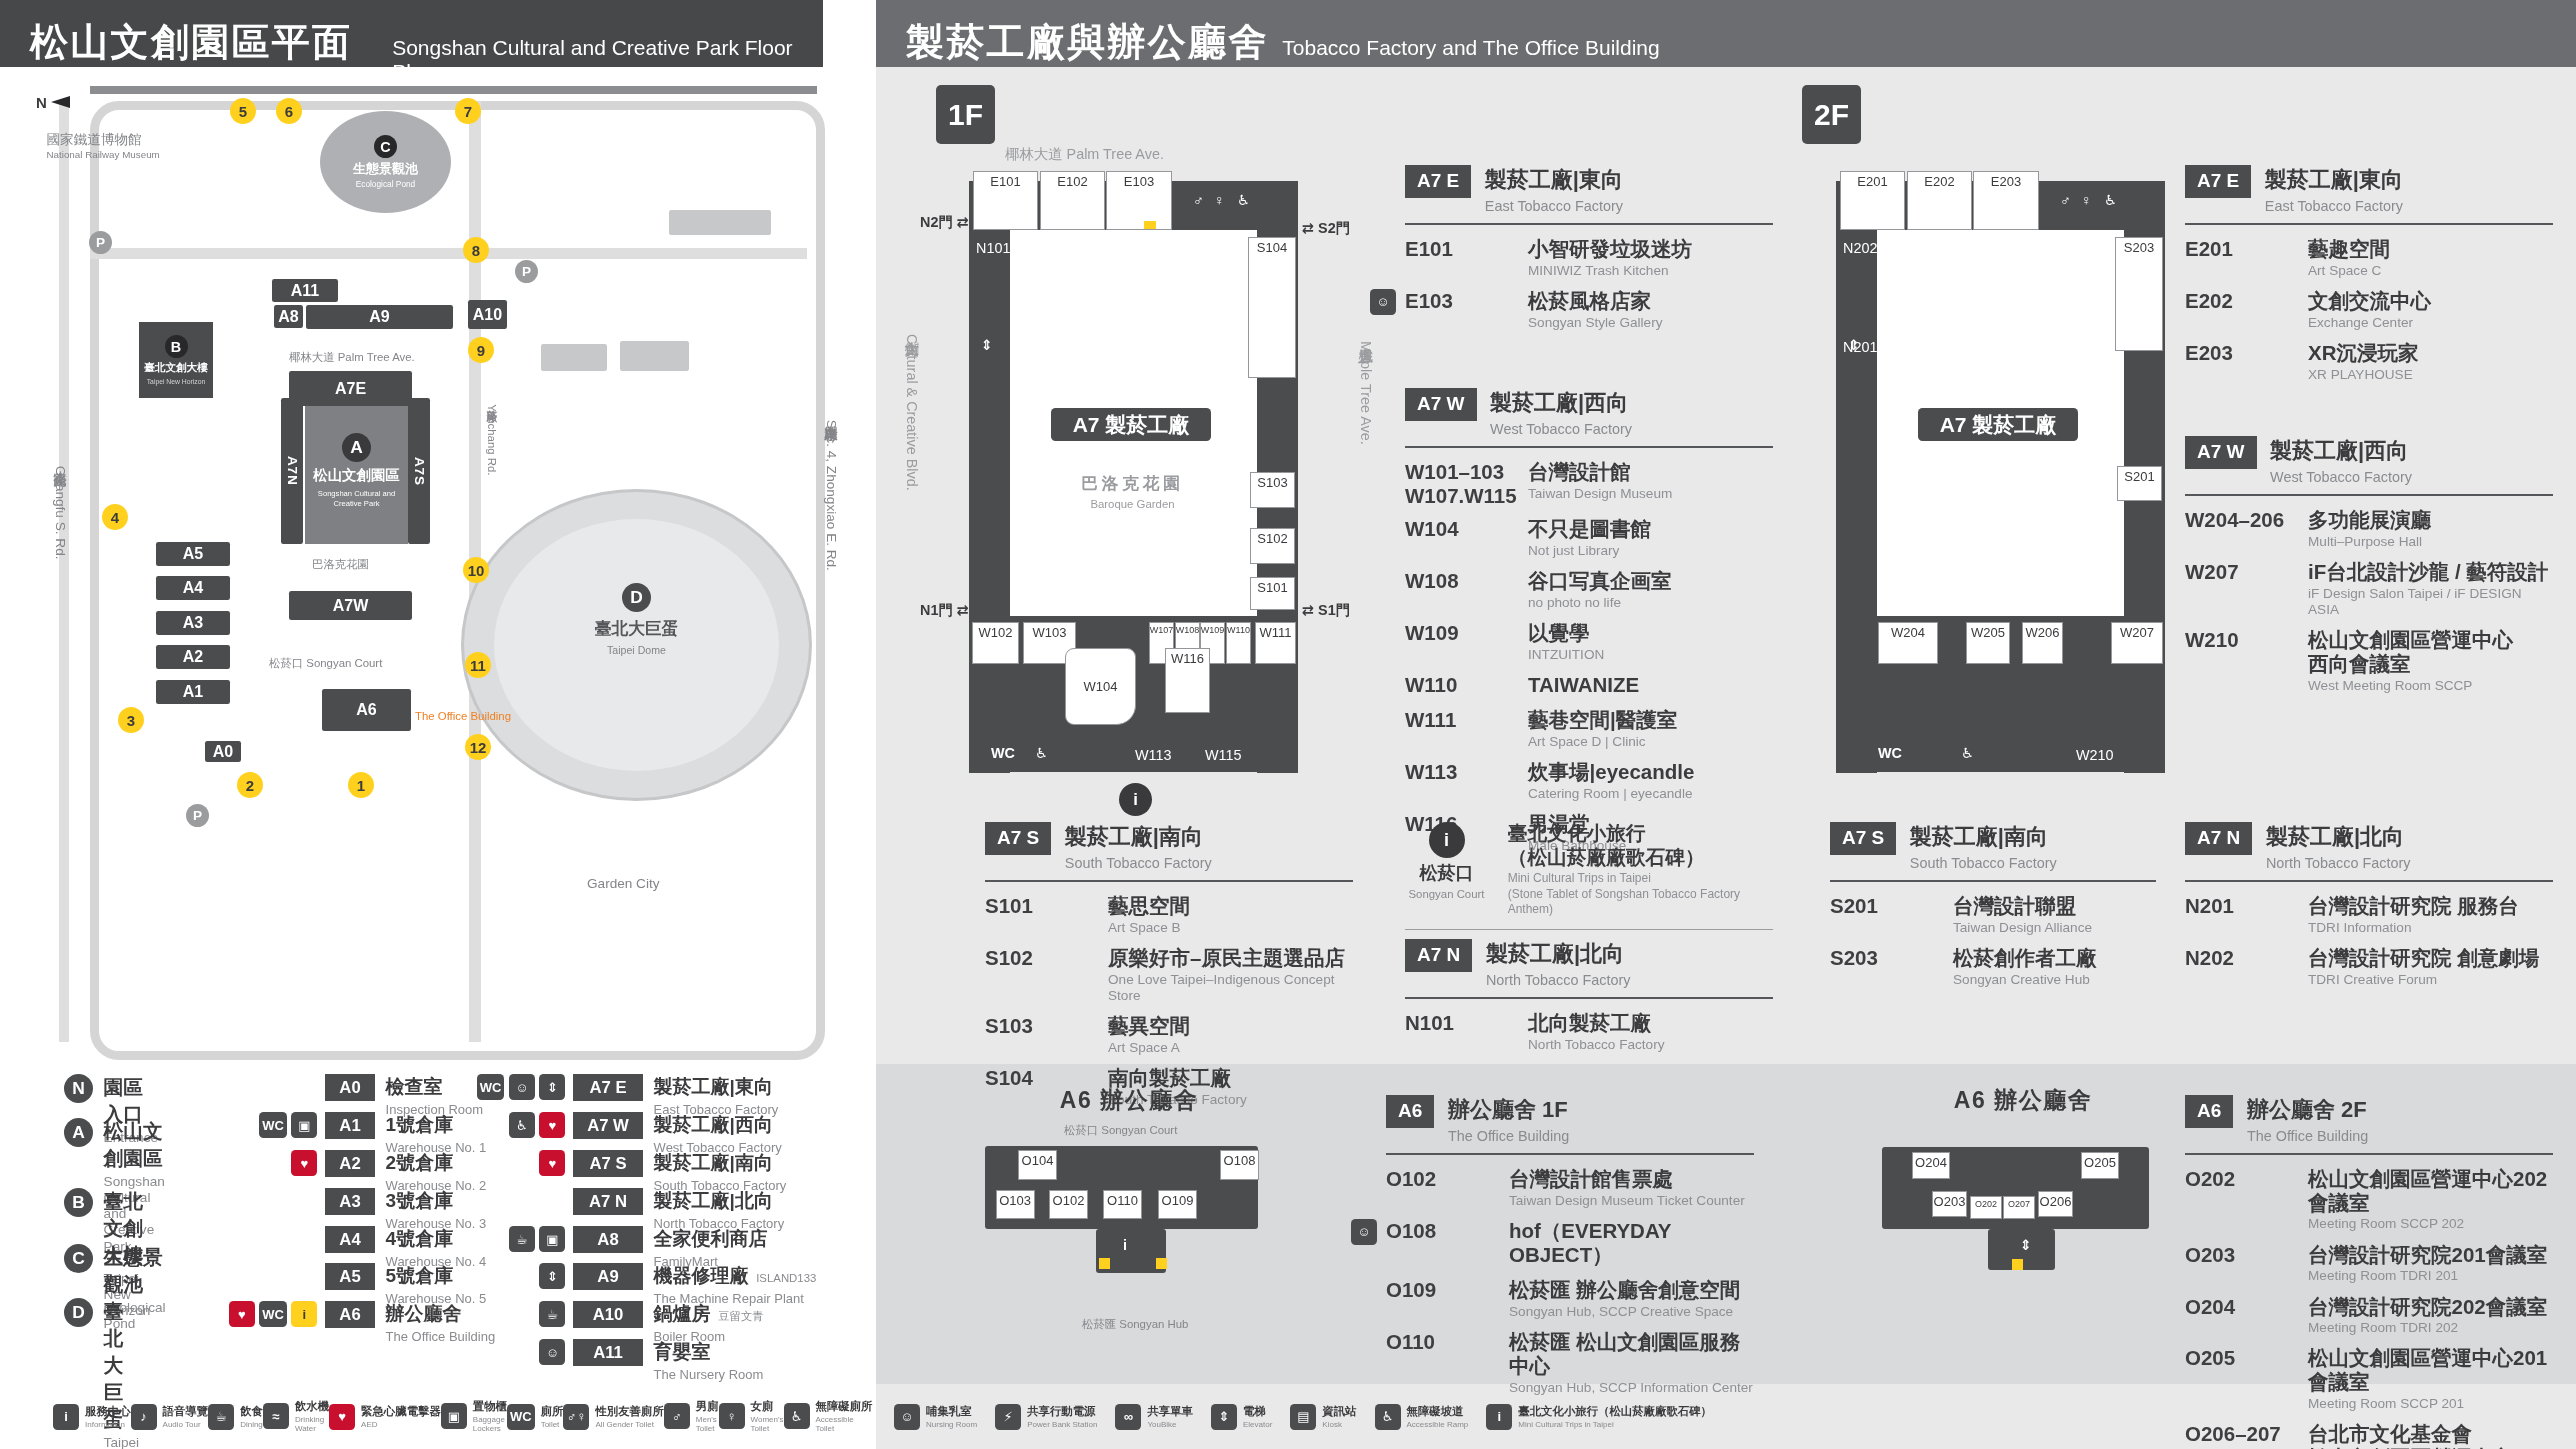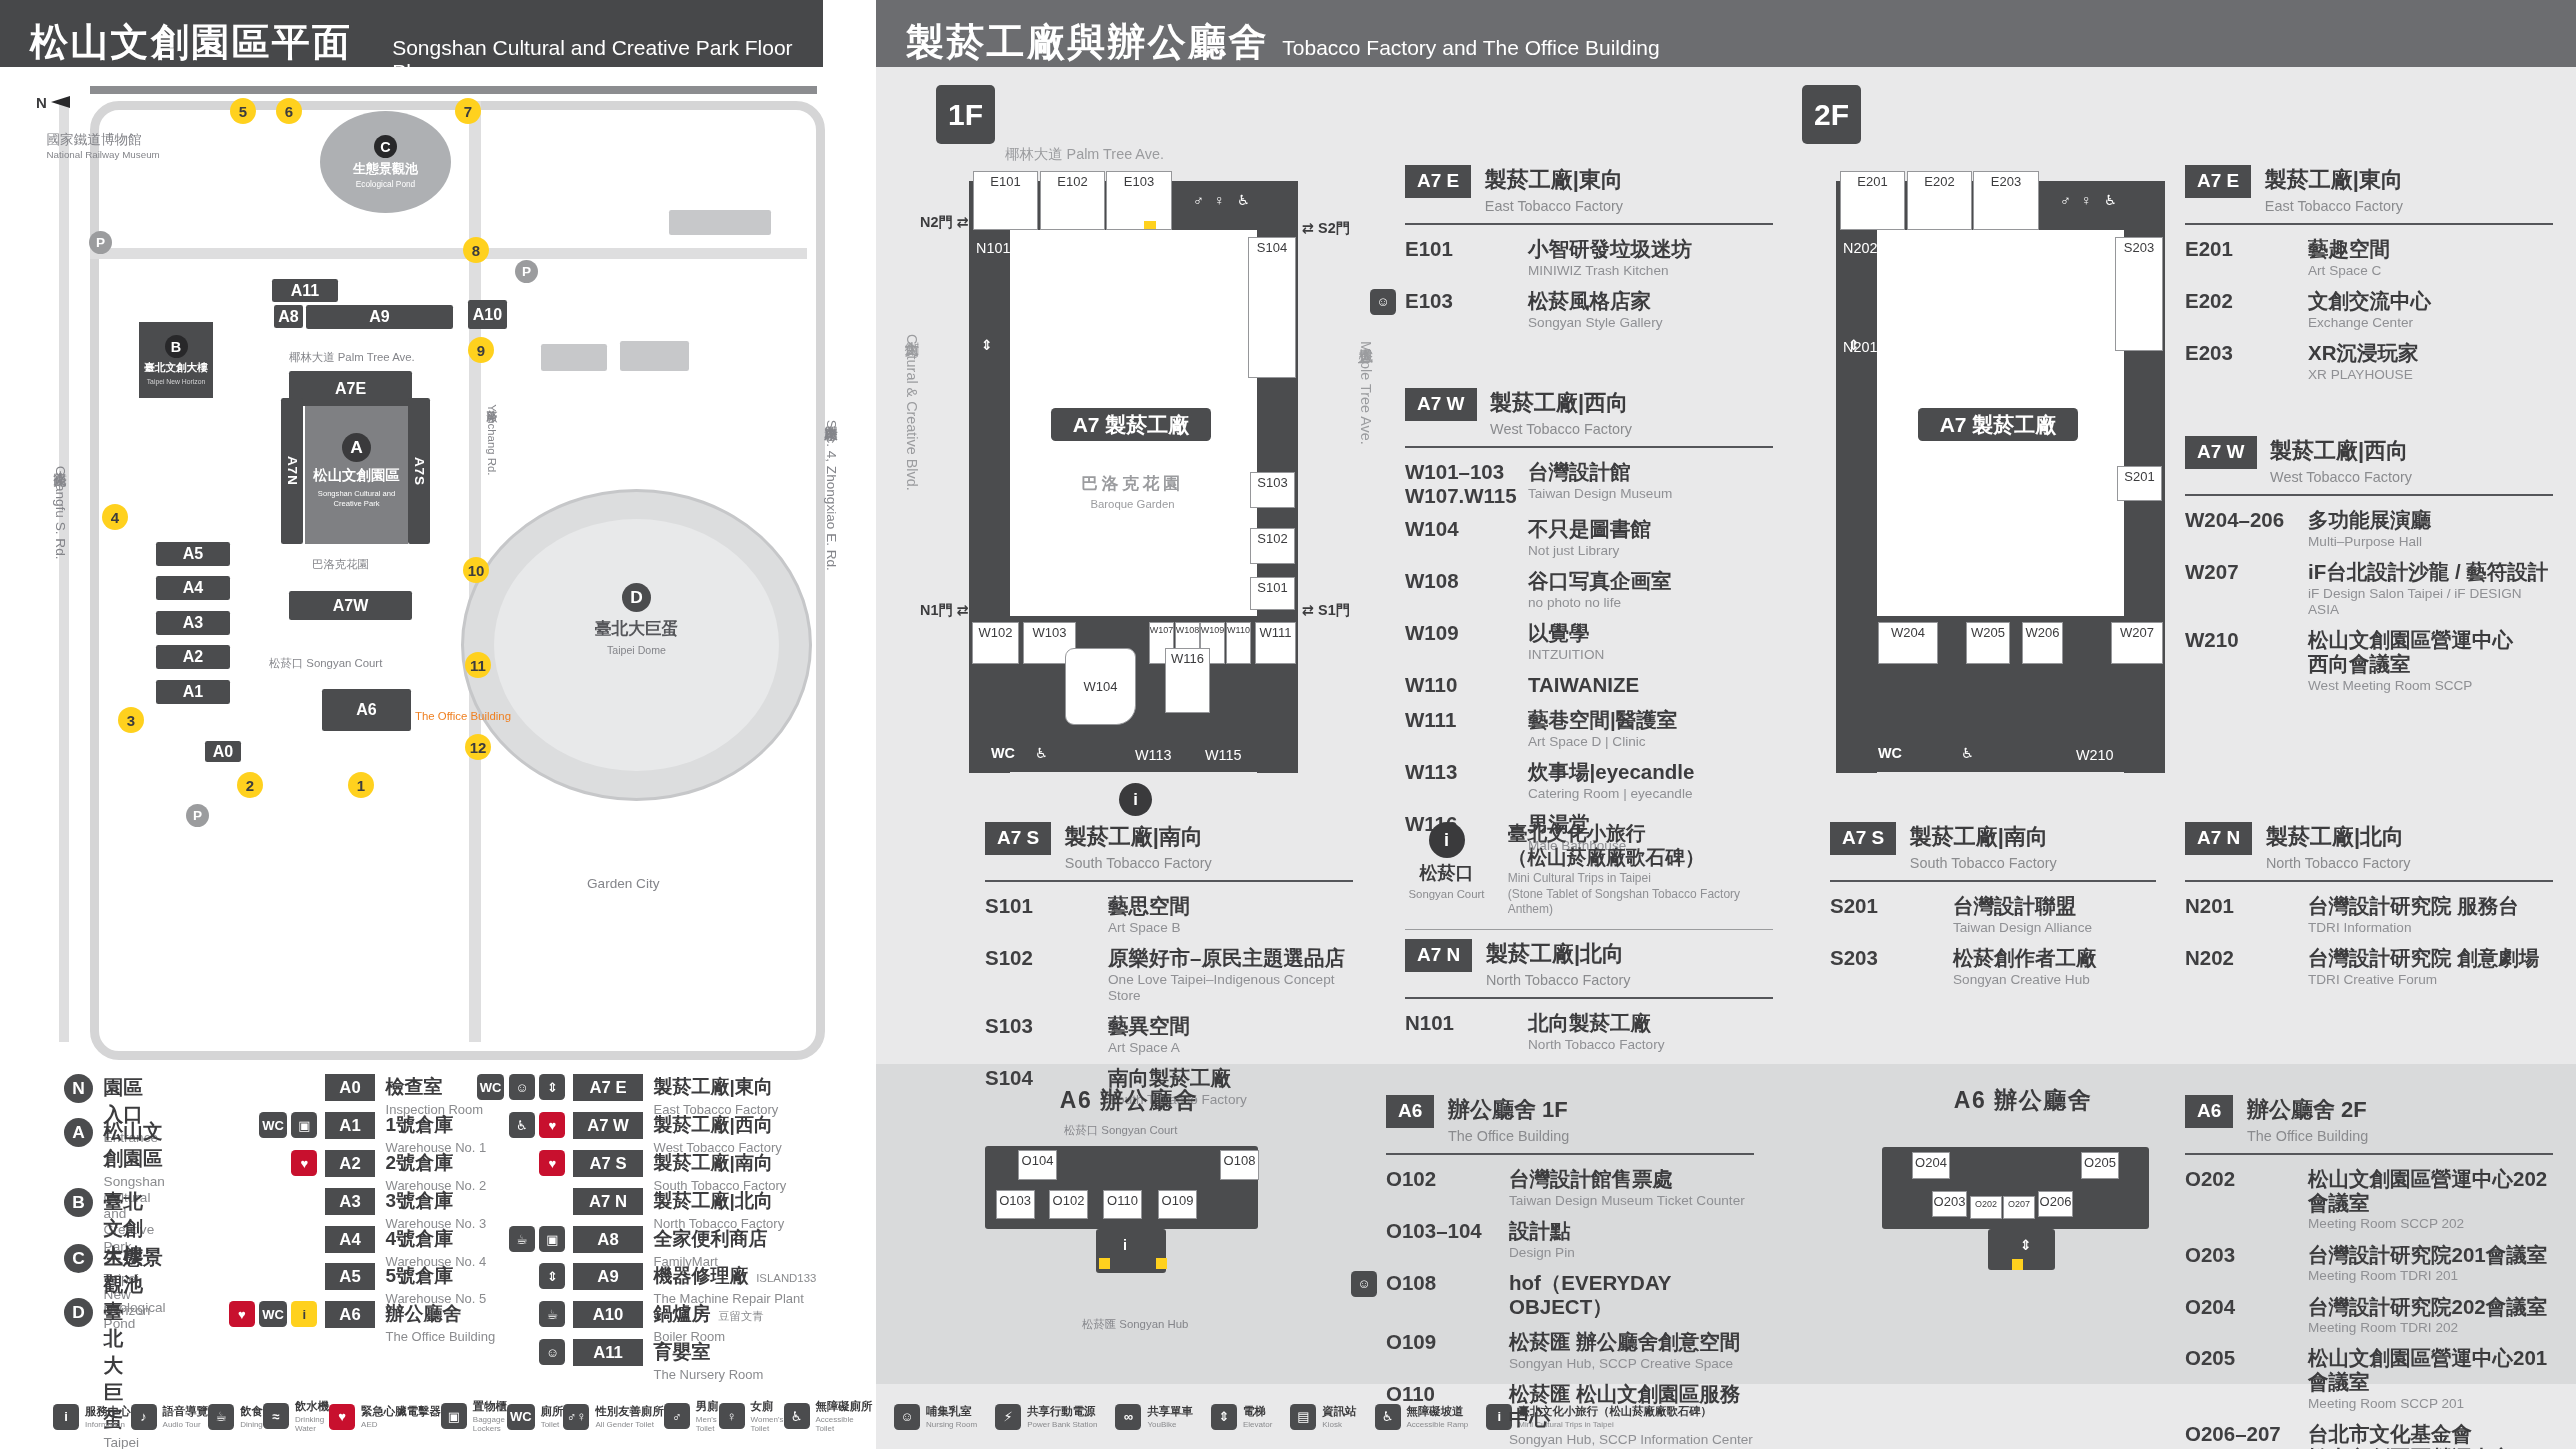--- a/index.html
+++ b/index.html
@@ -1162,30 +1162,20 @@
           <span class="ficon"></span>
 
           <span class="code"><span>O102</span><span class="c2"></span></span>
           <span class="nm">
             <span class="z">台灣設計館售票處</span>
             <span class="z2"></span>
             <span class="e">Taiwan Design Museum Ticket Counter</span>
           </span>
         </div>
         <div class="srow">
-          <span class="ficon"></span>
-
-          <span class="code"><span>O103–104</span><span class="c2"></span></span>
-          <span class="nm">
-            <span class="z">設計點</span>
-            <span class="z2"></span>
-            <span class="e">Design Pin</span>
-          </span>
-        </div>
-        <div class="srow">
           <span class="ficon">
             <span class="fic d">☺</span>
           </span>
 
           <span class="code"><span>O108</span><span class="c2"></span></span>
           <span class="nm">
             <span class="z">hof（EVERYDAY OBJECT）</span>
             <span class="z2"></span>
             <span class="e"></span>
           </span>

